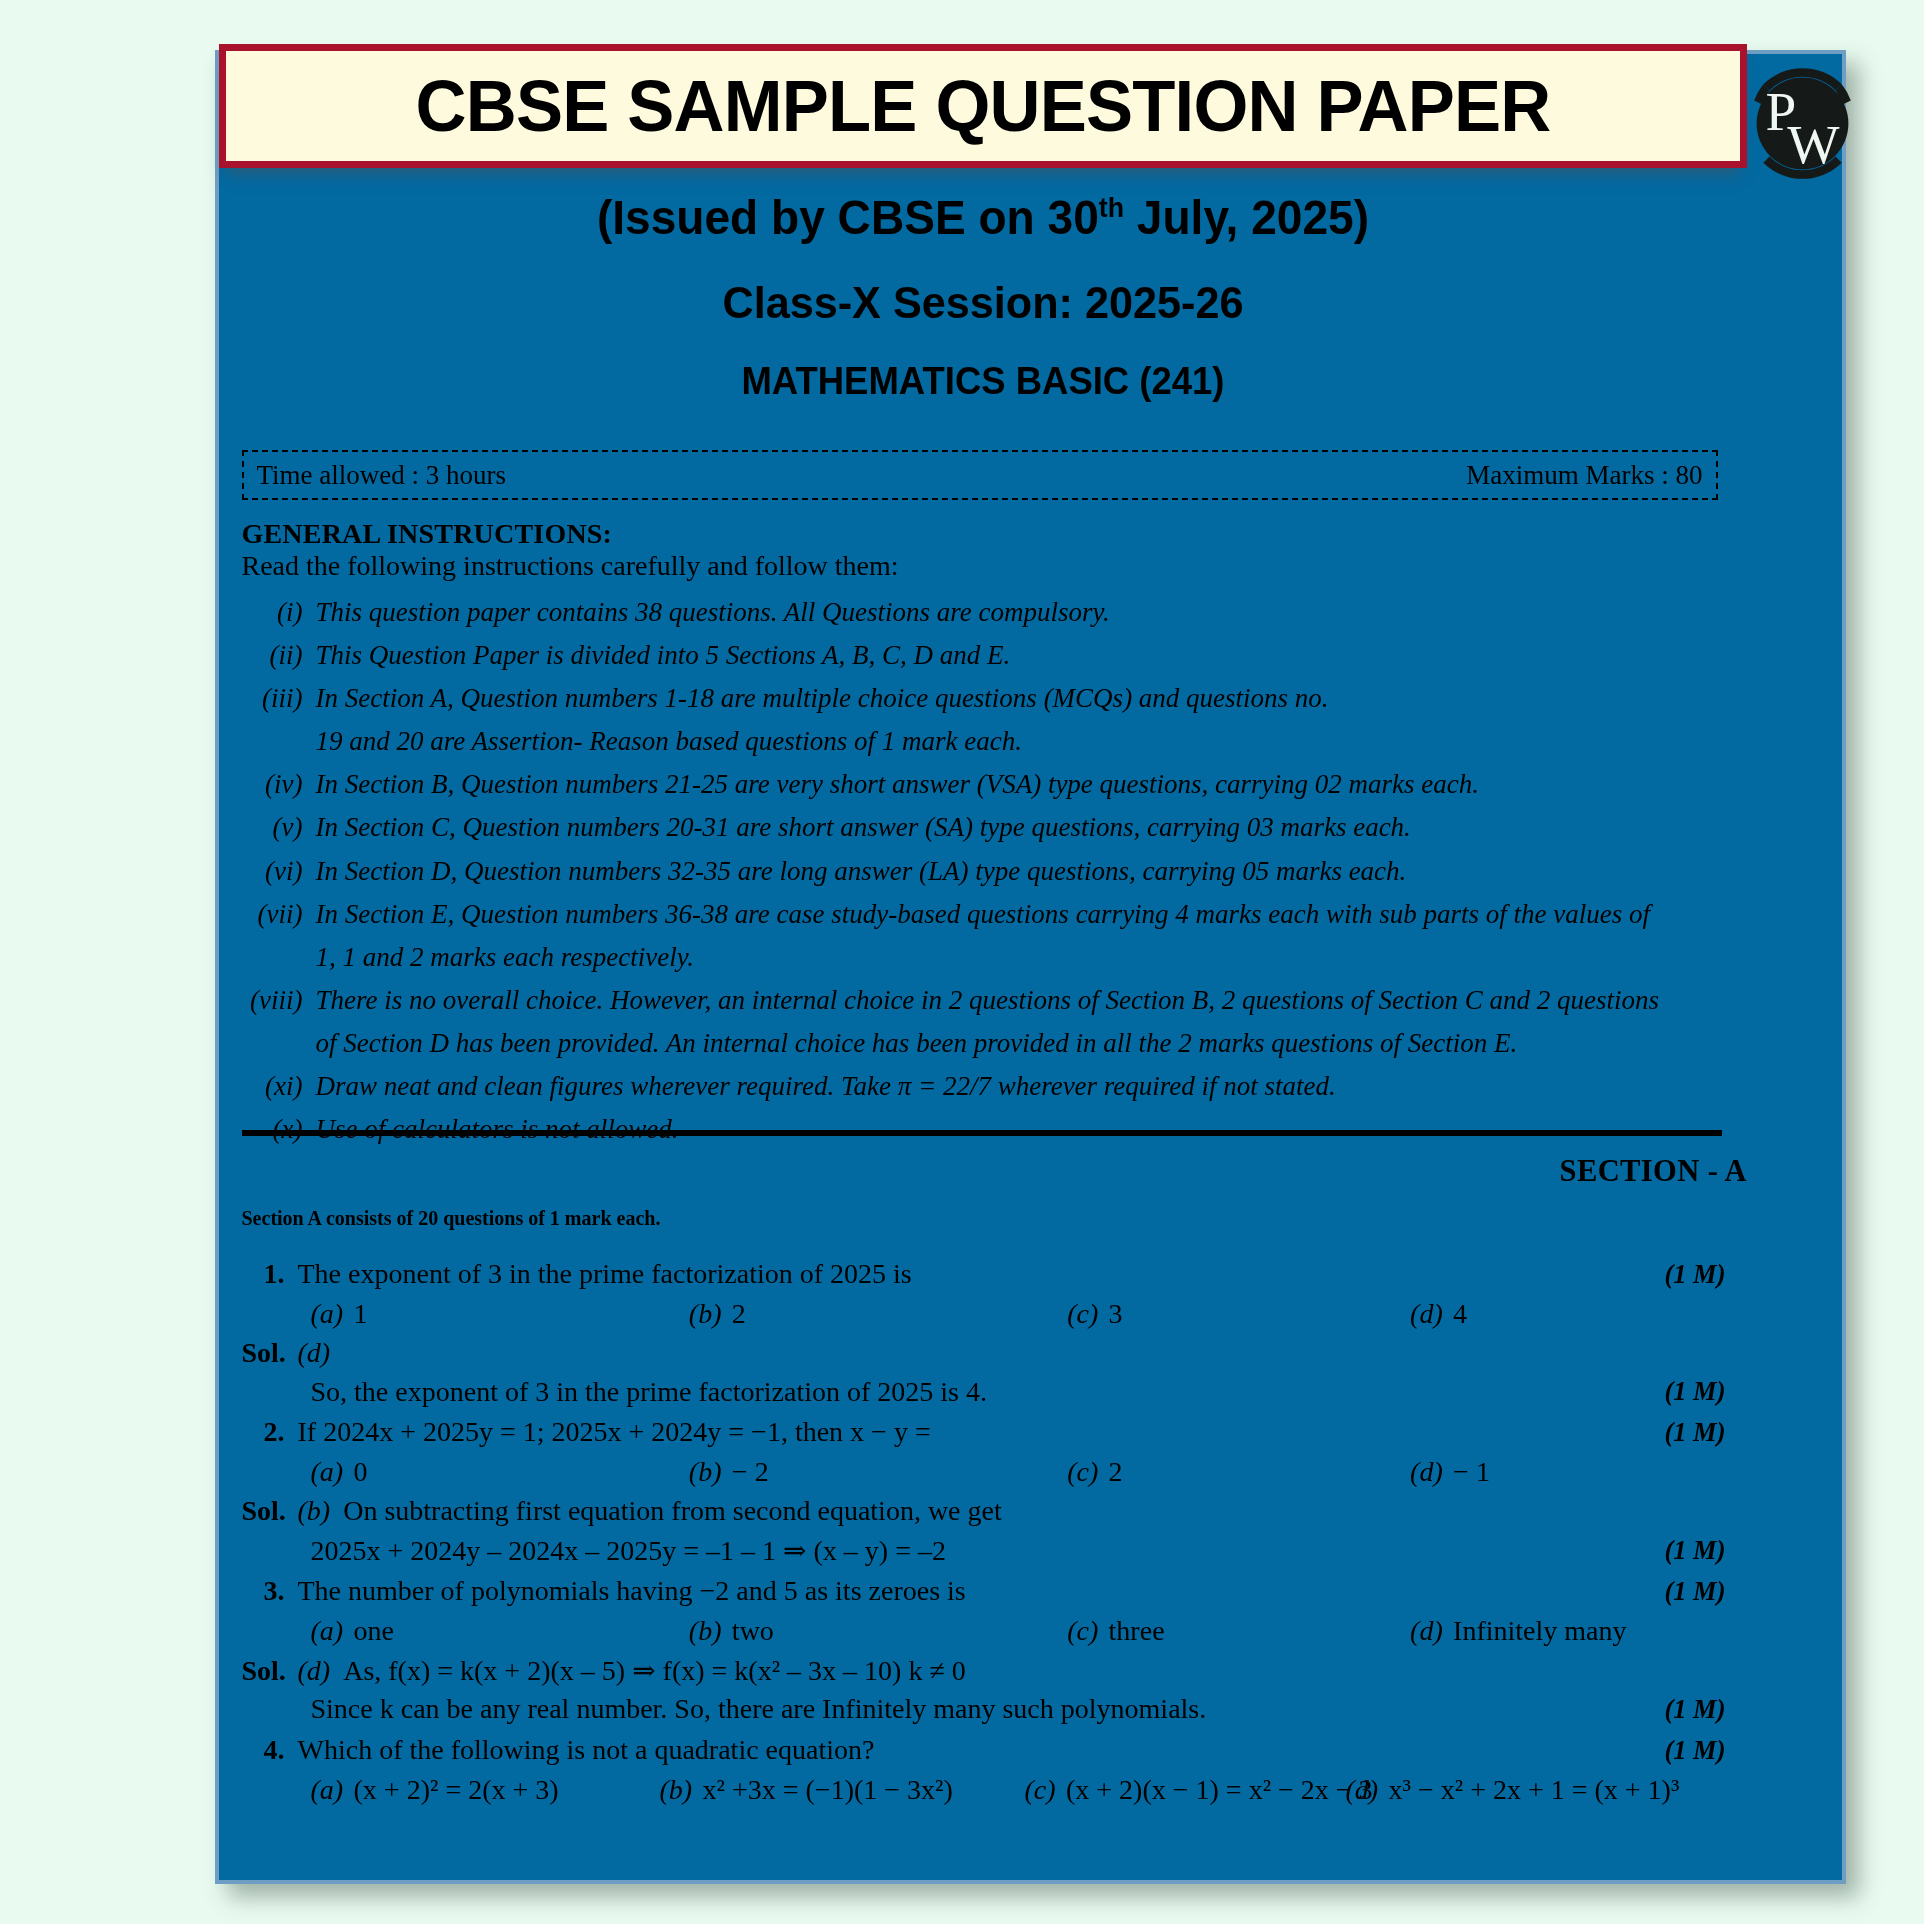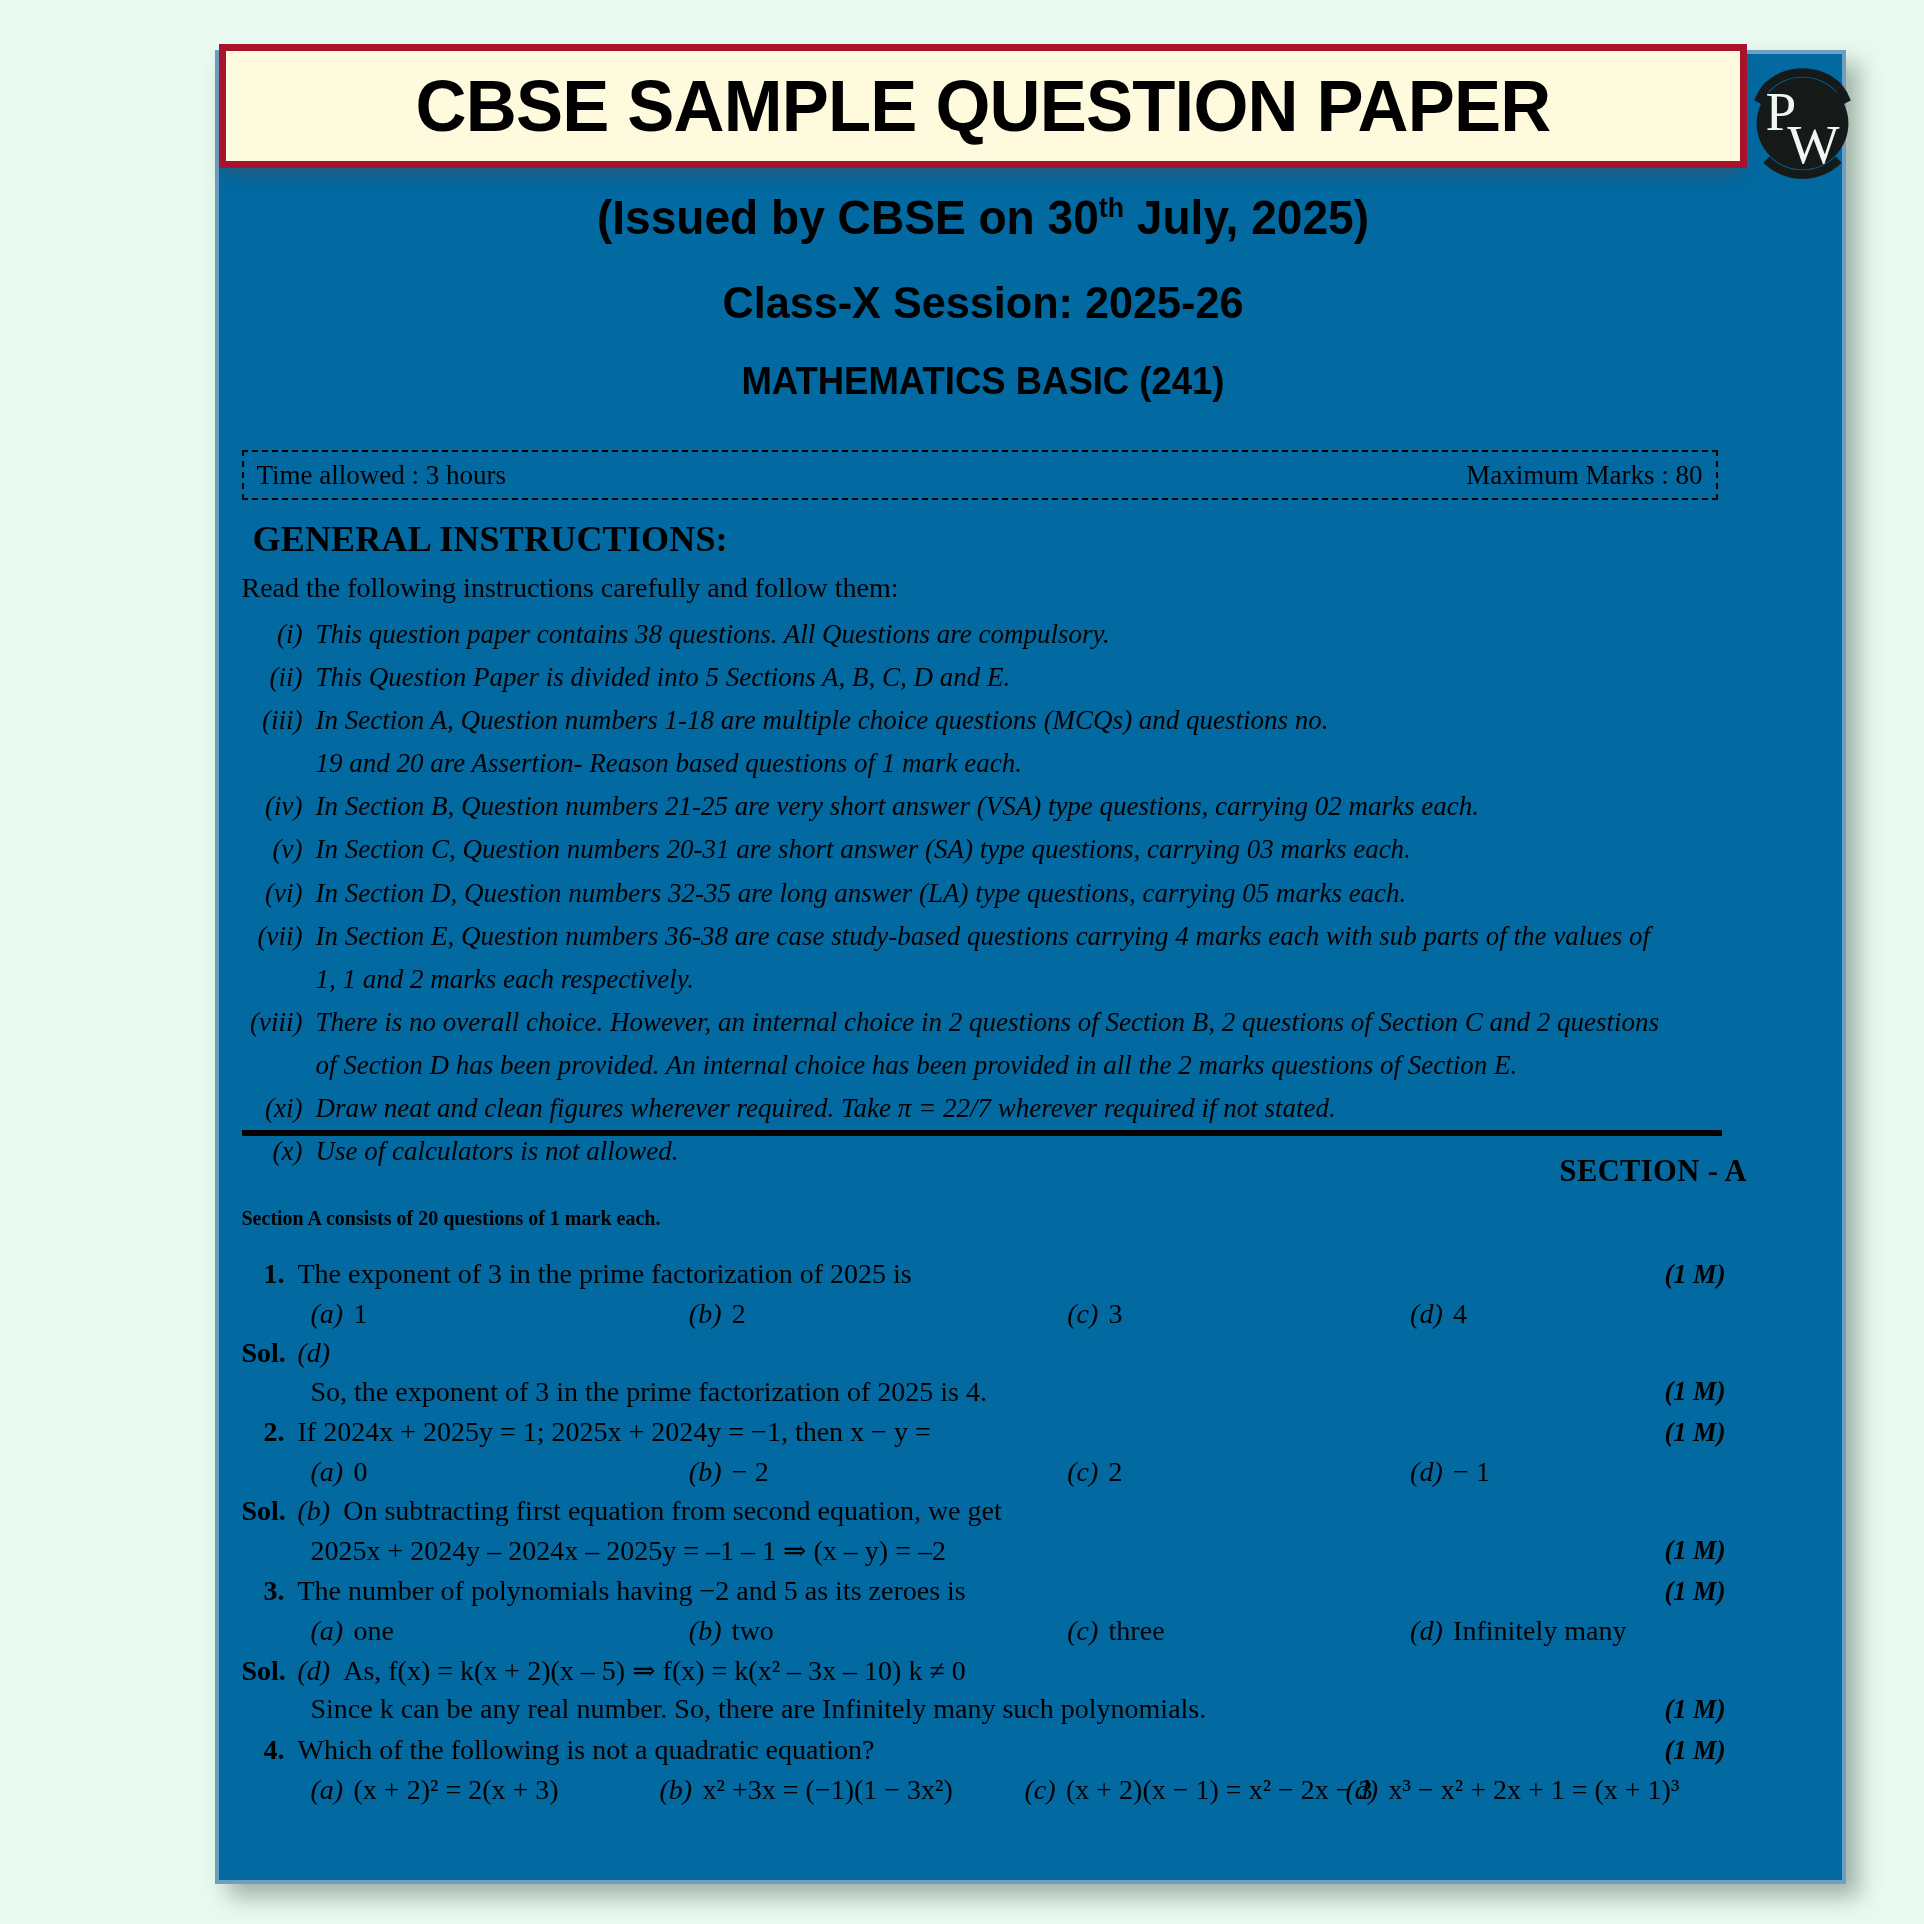--- a/index.html
+++ b/index.html
@@ -95,27 +95,25 @@
 
   
   #instructions {
     position: absolute;
     left: 22.5px;
     top: 464px;
     width: 1484px;
   }
   #gi-heading {
     font-weight: bold;
-    font-size: 36px;
+    font-size: 28px;
     letter-spacing: 0.2px;
-    margin-left: 11px;
   }
   #gi-lead {
     font-size: 28px;
-    margin-top: 12px;
   }
   .ins-list { margin-top: 13px; }
   .ins-row {
     display: flex;
     font-style: italic;
     font-size: 27px;
     line-height: 1.33;
     margin-bottom: 7.2px;
   }
   .ins-num {

